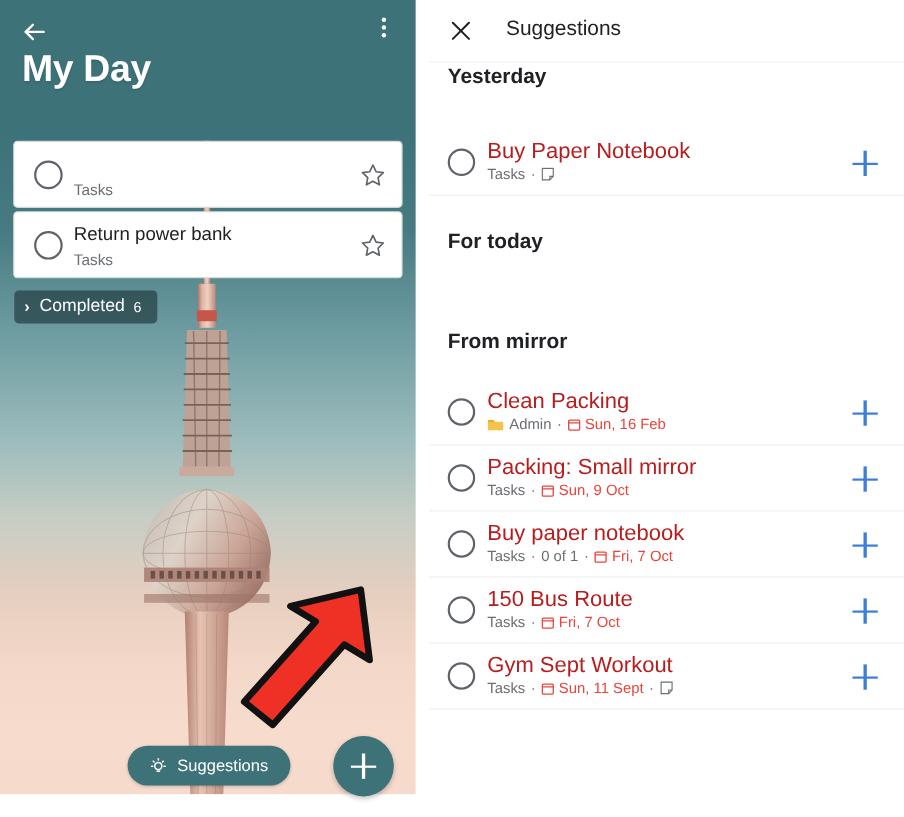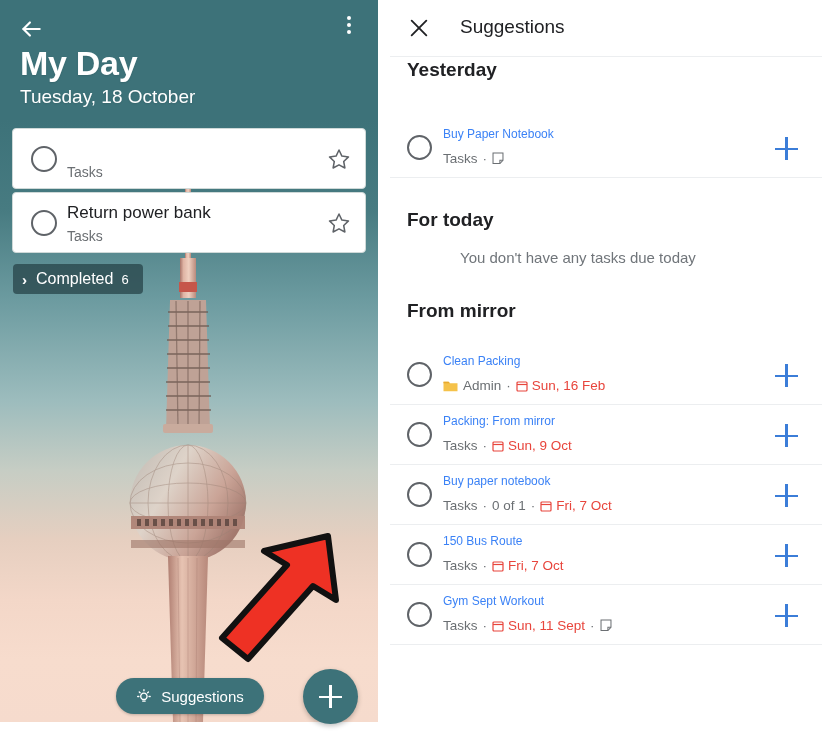--- a/index.html
+++ b/index.html
@@ -305,22 +305,22 @@
     height: 25px;
     border: 2px solid #5f6368;
     border-radius: 50%;
     box-sizing: border-box;
     cursor: pointer;
   }
   .sg-title {
     position: absolute;
     left: 53px;
     top: 9px;
-    font-size: 12px;
-    color: #3b82f6;
+    font-size: 20px;
+    color: #b91c1c;
     white-space: nowrap;
   }
   .sg-meta {
     position: absolute;
     left: 53px;
     top: 33px;
     font-size: 13.5px;
     color: #6b6f73;
     display: flex;
     align-items: center;
@@ -454,21 +454,20 @@
       <polyline points="11,18 5,12 11,6"></polyline>
     </svg>
     <div id="overflow-menu">
       <div class="dot3"></div>
       <div class="dot3"></div>
       <div class="dot3"></div>
     </div>
   </div>
 
   <div id="my-day-title">My Day</div>
-  <div id="my-day-date">Tuesday, 18 October</div>
 
   <div class="task-card" id="task-card-0">
     <div class="tc-check"></div>
     <div class="tc-sub">Tasks</div>
     <svg class="tc-star" viewBox="0 0 24 24" fill="none" stroke="#5f6368" stroke-width="1.5" stroke-linejoin="round">
       <polygon points="12,3 14.9,9.1 21.5,9.9 16.7,14.5 17.9,21 12,17.8 6.1,21 7.3,14.5 2.5,9.9 9.1,9.1"></polygon>
     </svg>
   </div>
 
   <div class="task-card" id="task-card-1">
@@ -526,21 +525,20 @@
       <span class="meta-sep">·</span>
       <svg class="note-ic" viewBox="0 0 14 15" fill="none" stroke="#6b6f73" stroke-width="1.2">
         <path d="M1.2 1.2 H12.8 V9.6 L9.2 13.4 H1.2 Z"></path>
         <path d="M12.8 9.6 H9.2 V13.4"></path>
       </svg>
     </div>
     <div class="sg-plus"></div>
   </div>
 
   <div class="sg-section-head" id="head-fortoday">For today</div>
-  <div id="empty-today">You don't have any tasks due today</div>
 
   <div class="sg-section-head" id="head-fromearlier">From mirror</div>
 
   <div class="sg-row" style="top:345px">
     <div class="sg-check"></div>
     <div class="sg-title">Clean Packing</div>
     <div class="sg-meta">
       <svg class="folder-ic" viewBox="0 0 15 12">
         <path d="M0.5 1.8 H5.6 L6.9 3.3 H14.5 V11.2 H0.5 Z" fill="#f5c24a"></path>
         <path d="M0.5 1.8 H5.6 L6.9 3.3 H0.5 Z" fill="#e8a92f"></path>
@@ -551,21 +549,21 @@
         <rect x="1" y="2" width="10" height="9" rx="1"></rect>
         <line x1="1" y1="4.5" x2="11" y2="4.5"></line>
       </svg>
       <span class="meta-due">Sun, 16 Feb</span>
     </div>
     <div class="sg-plus"></div>
   </div>
 
   <div class="sg-row" style="top:405px">
     <div class="sg-check"></div>
-    <div class="sg-title">Packing: From mirror</div>
+    <div class="sg-title">Packing: Small mirror</div>
     <div class="sg-meta">
       <span>Tasks</span>
       <span class="meta-sep">·</span>
       <svg class="cal-ic" viewBox="0 0 12 12" fill="none" stroke="#e8453c" stroke-width="1.2">
         <rect x="1" y="2" width="10" height="9" rx="1"></rect>
         <line x1="1" y1="4.5" x2="11" y2="4.5"></line>
       </svg>
       <span class="meta-due">Sun, 9 Oct</span>
     </div>
     <div class="sg-plus"></div>

